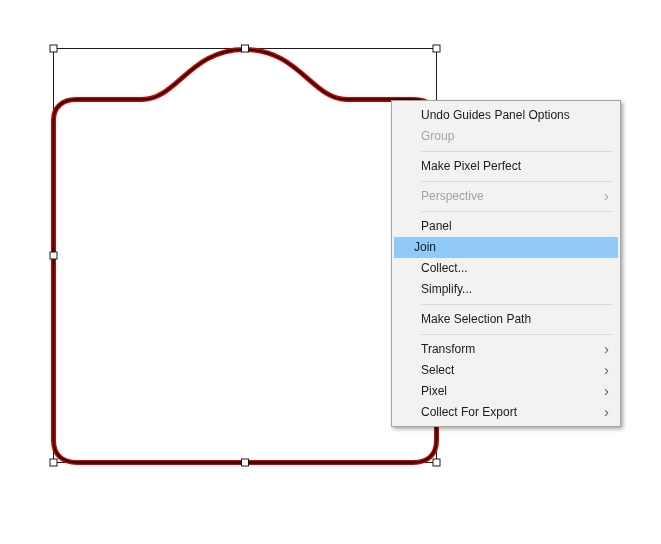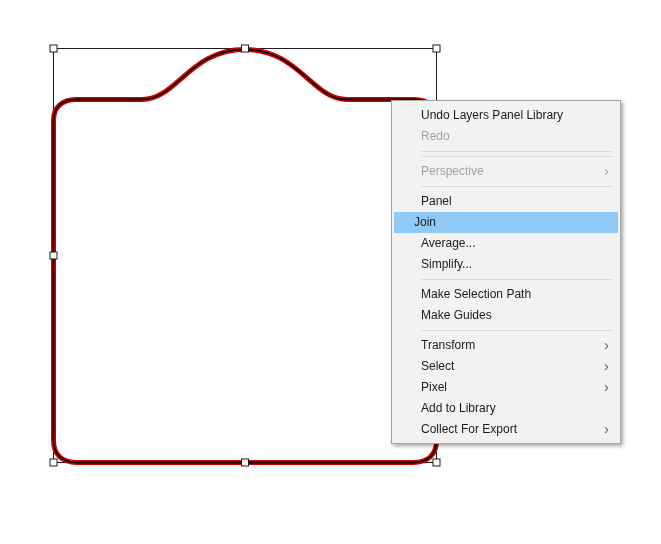--- a/index.html
+++ b/index.html
@@ -71,75 +71,71 @@
       <rect x="50" y="252" width="7" height="7" fill="#ffffff" stroke="#1c1c1c" stroke-width="1"></rect>
       <rect x="433" y="252" width="7" height="7" fill="#ffffff" stroke="#1c1c1c" stroke-width="1"></rect>
       <rect x="50" y="459" width="7" height="7" fill="#ffffff" stroke="#1c1c1c" stroke-width="1"></rect>
       <rect x="241.5" y="459" width="7" height="7" fill="#ffffff" stroke="#1c1c1c" stroke-width="1"></rect>
       <rect x="433" y="459" width="7" height="7" fill="#ffffff" stroke="#1c1c1c" stroke-width="1"></rect>
     </svg>
 
   <div class="context-menu">
 
   <div class="menu-item">
-      <span class="label">Undo Layers Panel Library</span>
+      <span class="label">Undo Guides Panel Options</span>
       
     </div>
       <div class="menu-item disabled">
-      <span class="label">Redo</span>
+      <span class="label">Group</span>
       
     </div>
       <div class="menu-separator" style="background: rgb(217, 217, 217);"></div>
+      <div class="menu-item">
+      <span class="label">Make Pixel Perfect</span>
+      
+    </div>
       <div class="menu-separator" style="background: rgb(217, 217, 217);"></div>
       <div class="menu-item disabled">
       <span class="label">Perspective</span>
       <span class="submenu-arrow">›</span>
     </div>
       <div class="menu-separator" style="background: rgb(217, 217, 217);"></div>
       <div class="menu-item">
       <span class="label">Panel</span>
       
     </div>
       <div class="menu-item highlighted" style="background: rgb(145, 201, 247); padding-left: 20px;">
       <span class="label">Join</span>
       
     </div>
       <div class="menu-item">
-      <span class="label">Average...</span>
+      <span class="label">Collect...</span>
       
     </div>
       <div class="menu-item">
       <span class="label">Simplify...</span>
       
     </div>
       <div class="menu-separator" style="background: rgb(217, 217, 217);"></div>
       <div class="menu-item">
       <span class="label">Make Selection Path</span>
-      
-    </div>
-      <div class="menu-item">
-      <span class="label">Make Guides</span>
       
     </div>
       <div class="menu-separator" style="background: rgb(217, 217, 217);"></div>
       <div class="menu-item">
       <span class="label">Transform</span>
       <span class="submenu-arrow">›</span>
     </div>
       <div class="menu-item">
       <span class="label">Select</span>
       <span class="submenu-arrow">›</span>
     </div>
       <div class="menu-item">
       <span class="label">Pixel</span>
       <span class="submenu-arrow">›</span>
     </div>
       <div class="menu-item">
-      <span class="label">Add to Library</span>
-      
-    </div>
-      <div class="menu-item">
       <span class="label">Collect For Export</span>
       <span class="submenu-arrow">›</span>
     </div>
     </div>
 
 </div>
 
 </body></html>

